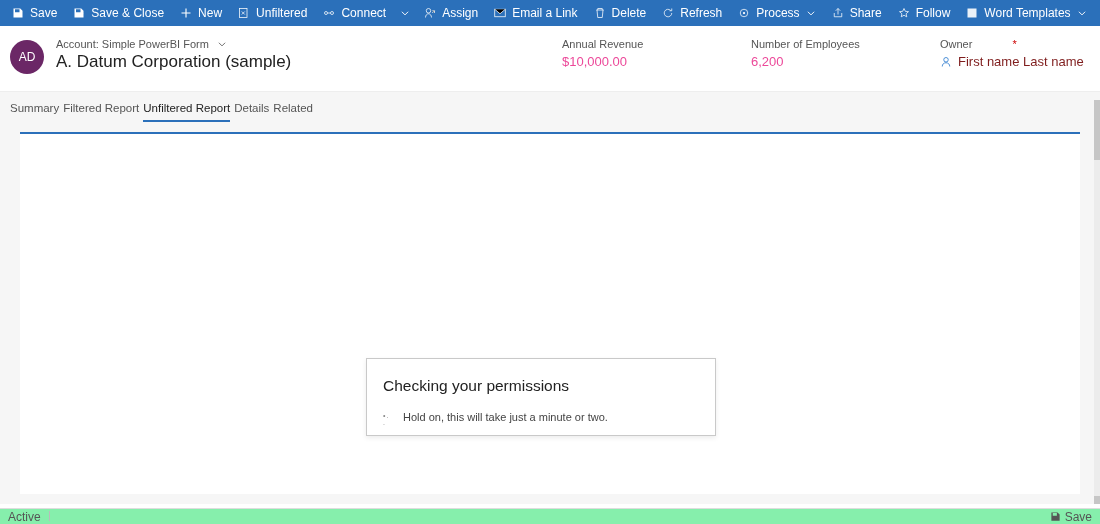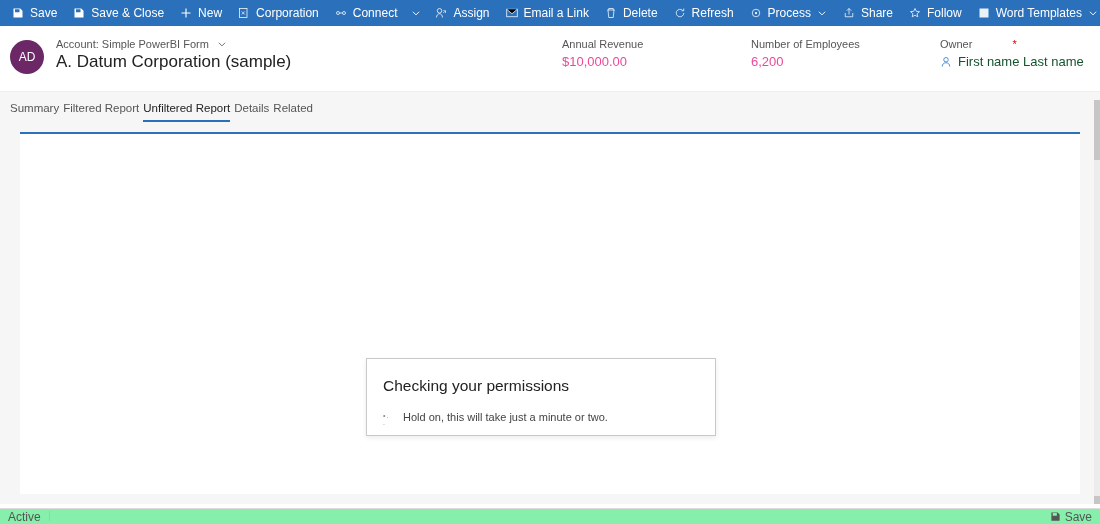--- a/index.html
+++ b/index.html
@@ -16,21 +16,21 @@
   .avatar { width: 34px; height: 34px; border-radius: 50%; background: #6b2766; color: #fff; display:flex; align-items:center; justify-content:center; font-size: 12px; margin-right: 12px; margin-top:2px;}
   .hd-left { flex: 1; }
   .hd-breadcrumb { font-size: 11px; color: #555; display:flex; align-items:center; }
   .hd-breadcrumb .chev { margin-left: 8px; }
   .hd-title { font-size: 17px; color: #222; margin-top: 2px; }
   .hd-fields { display: flex; }
   .hd-field { margin-left: 69px; min-width: 120px; }
   .hd-field.owner { min-width: 150px; }
   .hd-label { font-size: 11px; color: #555; }
   .hd-value { font-size: 13px; color: #ec4899; margin-top: 4px; }
-  .owner-val { color: #14532d; display:flex; align-items:center; }
+  .owner-val { color: #7f1d1d; display:flex; align-items:center; }
   .owner-val .pic { margin-right:6px; }
   .req { color: #c00; margin-left: 40px; }
   
   .tabbar { background: #f6f6f6; padding: 0 10px; border-top: 1px solid #eee; }
   .tabs { display: flex; gap: 4px; padding-top: 10px; }
   .tab { font-size: 11.5px; color: #555; padding-bottom: 6px; cursor: pointer; }
   .tab.active { color: #222; font-weight: 500; border-bottom: 2px solid #2b70ba; }
   
   .report-wrap { padding: 10px; background: #f6f6f6; height: 382px; position: relative; }
   .report { background: #fff; border-top: 2px solid #2b70ba; height: 100%; position: relative; }
@@ -79,21 +79,21 @@
       </span>
     <span>New</span>
   </div>
   <div class="tb-btn">
     <span class="ic">
         <svg width="12" height="12" viewBox="0 0 16 16">
           <rect x="2" y="2" width="10" height="12" fill="none" stroke="#fff"></rect>
           <path stroke="#fff" d="M5 6l4 4M9 6l-4 4"></path>
         </svg>
       </span>
-    <span>Corporation</span>
+    <span>Unfiltered</span>
   </div>
   <div class="tb-btn">
     <span class="ic">
         <svg width="12" height="12" viewBox="0 0 16 16">
           <circle cx="4" cy="8" r="2" fill="none" stroke="#fff"></circle>
           <circle cx="12" cy="8" r="2" fill="none" stroke="#fff"></circle>
           <path stroke="#fff" d="M6 8h4"></path>
         </svg>
       </span>
     <span>Connect</span>

